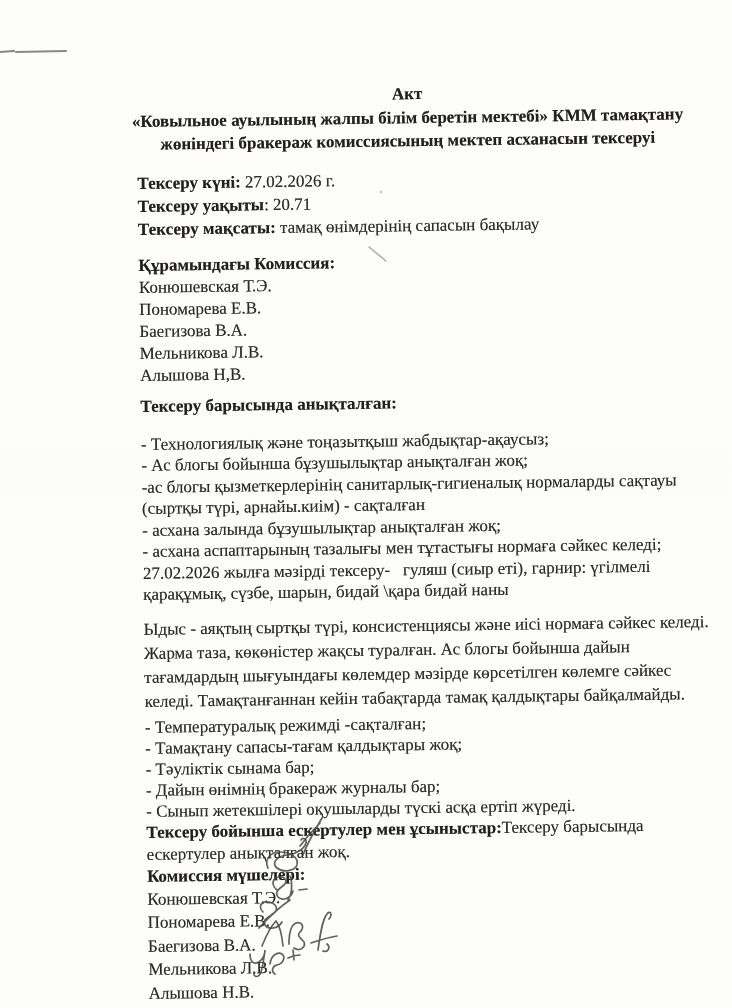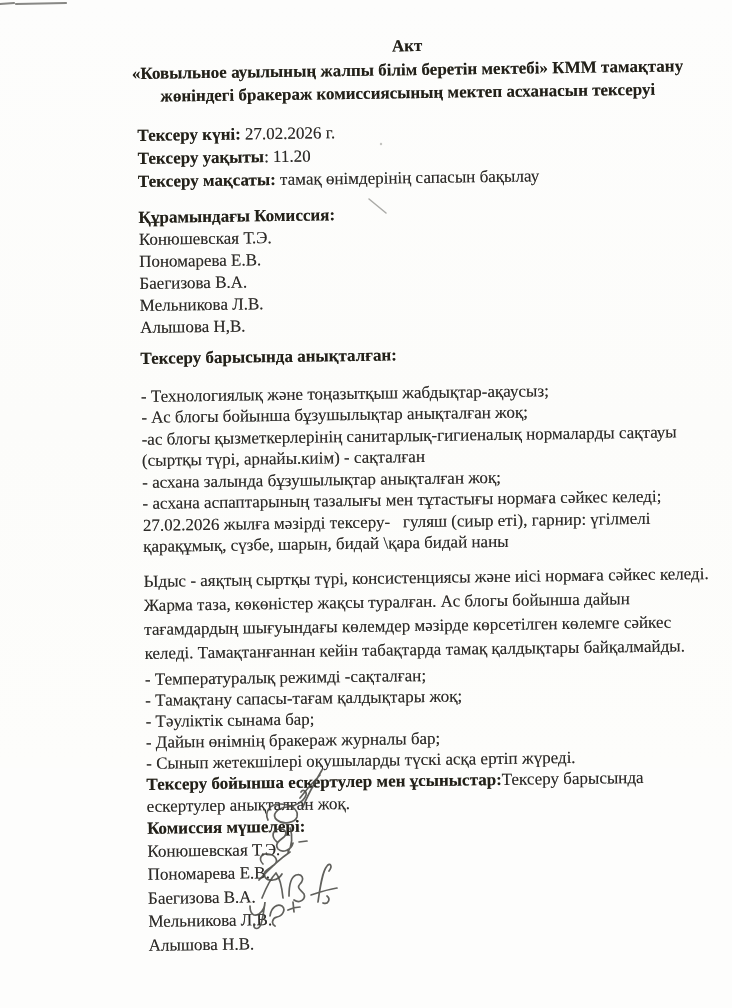--- a/index.html
+++ b/index.html
@@ -6,20 +6,21 @@
   body {
     width: 732px; height: 1008px;
     background: #fdfdfc;
     font-family: "Liberation Serif", "DejaVu Serif", serif;
     overflow: hidden;
   }
   .page {
     position: relative;
     width: 732px; height: 768px;
     background: linear-gradient(180deg, #fdfdfc 0%, #fcfcfa 55%, #fdfdfb 100%);
+    margin-top: 48px;
   }
   .doc {
     position: absolute;
     left: 136px; top: 34px; width: 566px;
     color: #2d2b28;
     font-size: 17px;
     transform: rotate(-0.8deg);
     transform-origin: 50% 0%;
     text-shadow: 0 0 0.4px rgba(45,43,40,0.55);
   }
@@ -59,21 +60,21 @@
   <div class="doc">
 
     <div class="title-block">
       <div>Акт</div>
       <div>«Ковыльное ауылының жалпы білім беретін мектебі» КММ тамақтану</div>
       <div>жөніндегі бракераж комиссиясының мектеп асханасын тексеруі</div>
     </div>
 
     <div class="info-block">
       <div><b>Тексеру күні:</b><span> 27.02.2026 г.</span></div>
-      <div><b>Тексеру уақыты</b><span>: 11.20</span></div>
+      <div><b>Тексеру уақыты</b><span>: 20.71</span></div>
       <div><b>Тексеру мақсаты:</b><span> тамақ өнімдерінің сапасын бақылау</span></div>
     </div>
 
     <div class="commission-block">
       <div class="bold">Құрамындағы Комиссия:</div>
       <div>Конюшевская Т.Э.</div>
       <div>Пономарева Е.В.</div>
       <div>Баегизова В.А.</div>
       <div>Мельникова Л.В.</div>
       <div>Алышова Н,В.</div>

